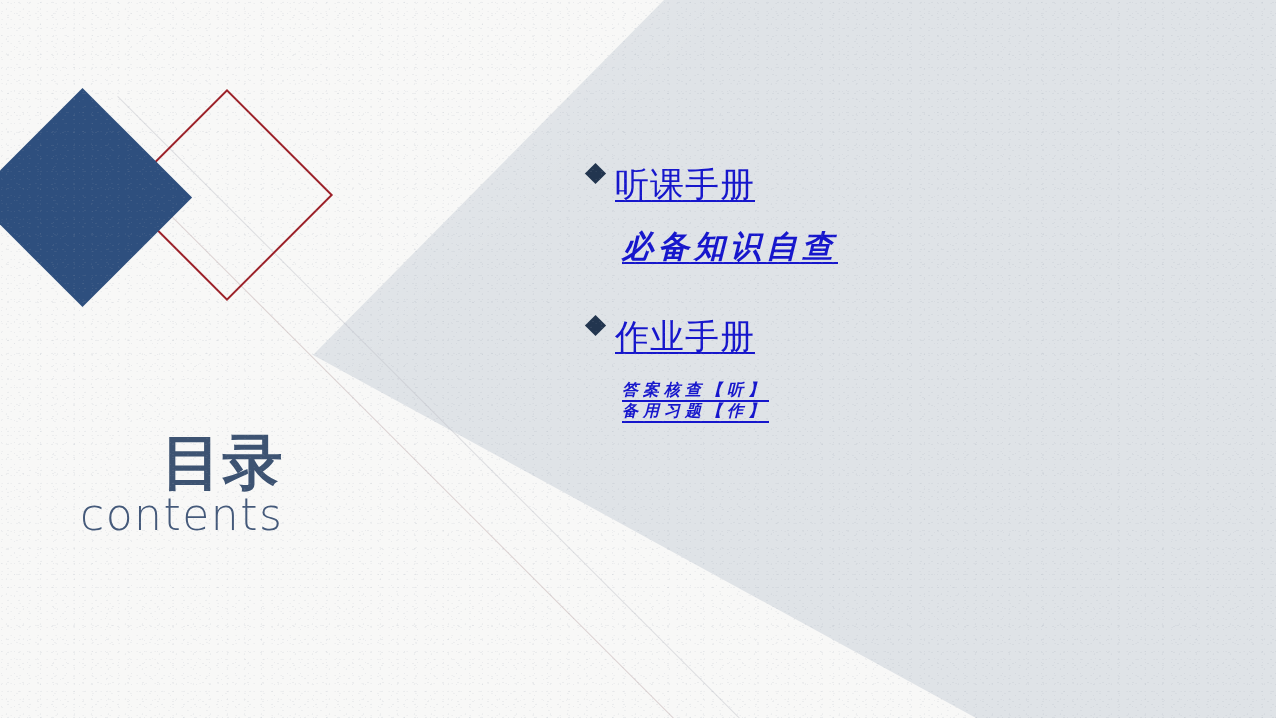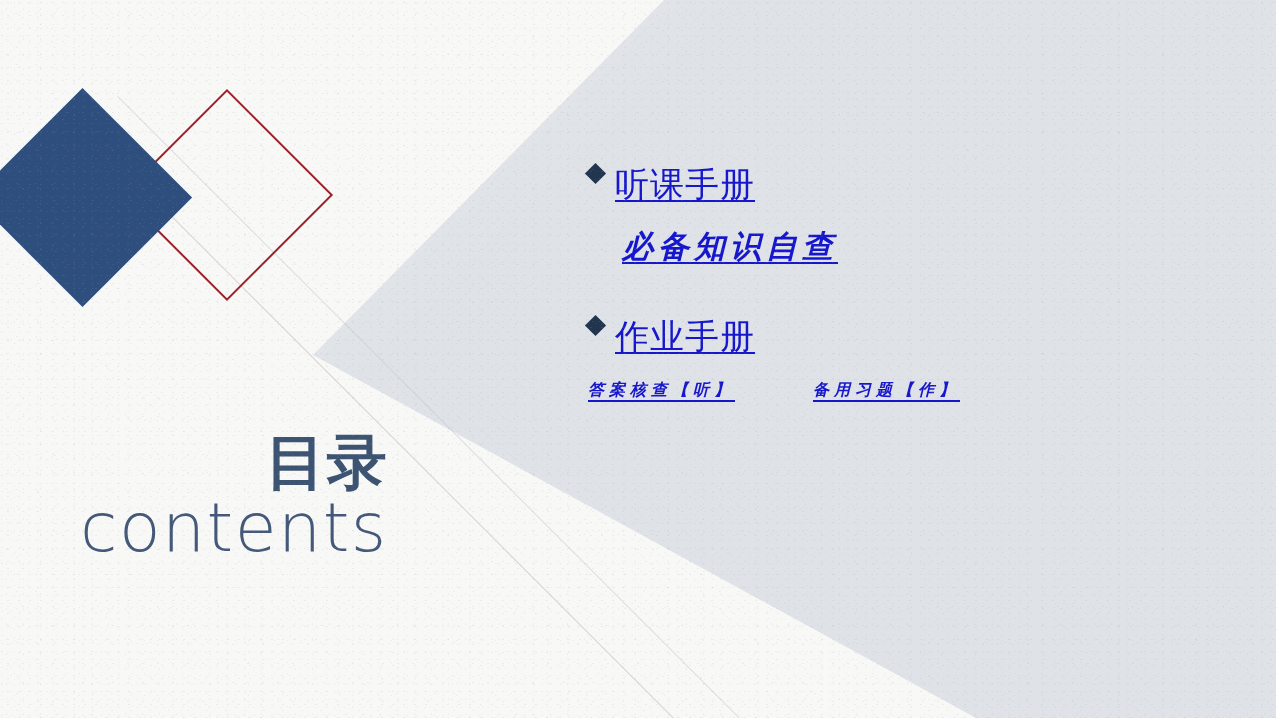--- a/index.html
+++ b/index.html
@@ -72,21 +72,21 @@
 
   
   .title-block{position:absolute;left:80px;top:432px;z-index:6;}
   .title-cn{
     font-size:60px;font-weight:bold;color:#3d5372;
     line-height:1.04;letter-spacing:1px;
     font-family:"Liberation Sans","DejaVu Sans",sans-serif;
     text-align:right;
   }
   .title-en{
-    font-size:68px;color:#44597a;line-height:1.06;
+    font-size:44px;color:#44597a;line-height:1.06;
     letter-spacing:1.5px;margin-top:-2px;font-weight:300;
     font-family:"DejaVu Sans","Liberation Sans",sans-serif;
   }
 
   
   .toc{position:absolute;left:588px;top:164px;z-index:8;width:640px;}
 
   .toc-group{margin:0;}
   .toc-head{
     display:flex;align-items:flex-start;gap:12px;
@@ -118,21 +118,21 @@
     text-underline-offset:5px;text-decoration-thickness:2px;
     cursor:pointer;display:inline-block;
     font-family:"DejaVu Serif","Liberation Serif",serif;
     font-weight:700;font-style:italic;letter-spacing:5px;
   }
 
   .gap-a{height:18px;}
   .gap-b{height:14px;}
   .gap-head{height:22px;}
 
-  .row-pair{display:flex;align-items:baseline;}
+  .row-pair{display:flex;align-items:baseline;margin-left:34px;flex-direction:column;}
   .row-pair .sub-link:first-child{margin-right:78px;}
 </style>
 </head>
 <body>
 
 <div id="slide">
 
   <div class="grey-panel"></div>
   <div class="grey-panel-sheen"></div>
 

